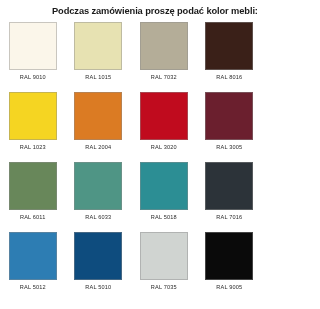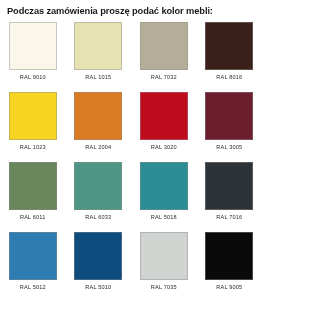--- a/index.html
+++ b/index.html
@@ -21,20 +21,21 @@
     padding: 0;
   }
   .heading {
     font-size: 9.3px;
     font-weight: bold;
     color: #1a1a1a;
     letter-spacing: -0.1px;
     padding: 5px 0 0 7px;
     line-height: 12px;
     white-space: nowrap;
+    margin-left: 45px;
   }
   .palette {
     margin-top: 5px;
     display: flex;
     flex-direction: column;
   }
   .swatch-row {
     display: flex;
     flex-direction: row;
     height: 70px;

